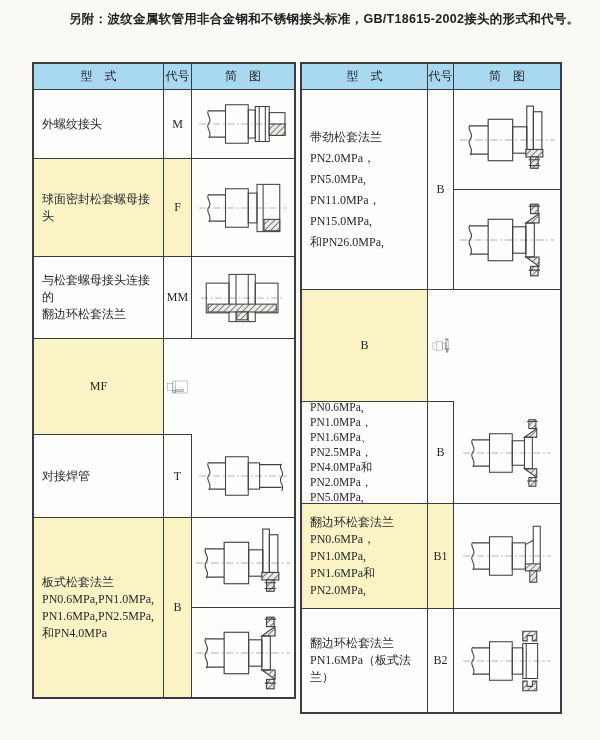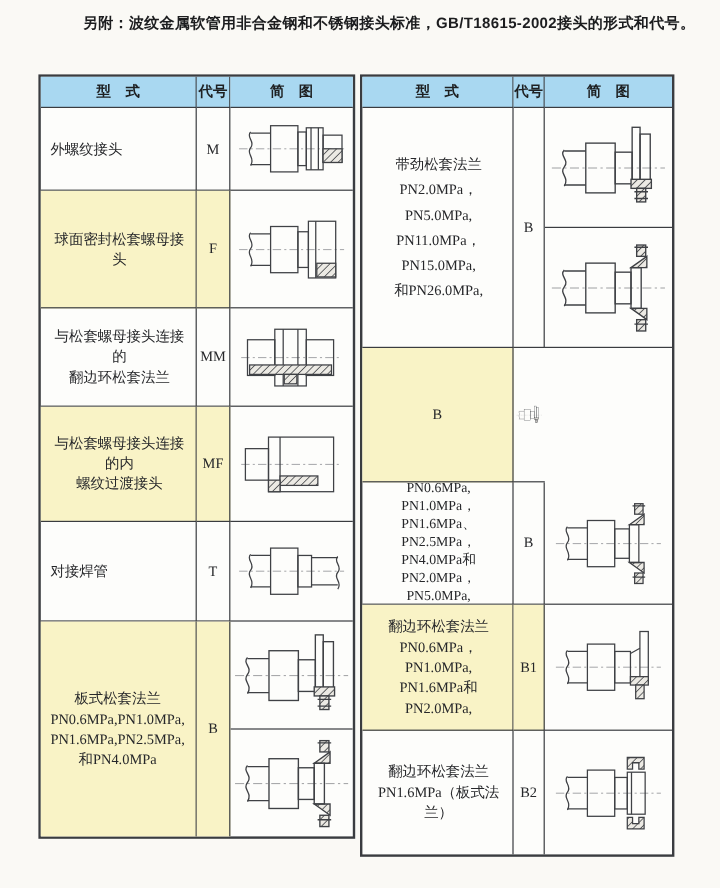--- a/index.html
+++ b/index.html
@@ -26,27 +26,27 @@
   .row>div{
     border-right:1px solid var(--bd,#3a3c40);
     border-bottom:1px solid var(--bd,#3a3c40);
     box-sizing:border-box;overflow:hidden;
   }
   .row>div:last-child{border-right:none;}
   .row:last-child>div{border-bottom:none;}
   .hdr>div{
     background:var(--hbg,#a9d8f1);
     font-family:"Liberation Sans","DejaVu Sans",sans-serif;
-    font-weight:700;font-size:12px;color:#1e2022;
+    font-weight:400;font-size:12px;color:#1e2022;
     display:flex;align-items:center;justify-content:center;
   }
   .c-type{
     display:flex;align-items:center;
     padding:4px 6px 4px 8px;
-    font-size:12px;line-height:17px;white-space:pre-line;text-align:center;
+    font-size:12px;line-height:17px;white-space:pre-line;
   }
   .lh21 .c-type{line-height:21px;}
   .lh15 .c-type{font-size:11.5px;line-height:15px;}
   .c-code{
     display:flex;align-items:center;justify-content:center;
     font-size:12px;font-weight:500;
   }
   .hl .c-type,.hl .c-code{background:var(--yl,#f9f3c6);}
   .c-dia{display:flex;align-items:center;justify-content:center;padding:2px;}
   .c-dia.stack{flex-direction:column;padding:0;align-items:stretch;}
@@ -195,22 +195,20 @@
       <div class="c-type">与松套螺母接头连接的
 翻边环松套法兰</div>
       <div class="c-code">MM</div>
       <div class="c-dia">
         <svg class="dia" viewBox="0 0 104 80">
             <use href="#d-mm"></use>
           </svg>
       </div>
     </div>
     <div class="row hl" style="height:96px">
-      <div class="c-type">与松套螺母接头连接的内
-螺纹过渡接头</div>
       <div class="c-code">MF</div>
       <div class="c-dia">
         <svg class="dia" viewBox="0 0 104 80">
             <use href="#d-mf"></use>
           </svg>
       </div>
     </div>
     <div class="row" style="height:83px">
       <div class="c-type">对接焊管</div>
       <div class="c-code">T</div>

